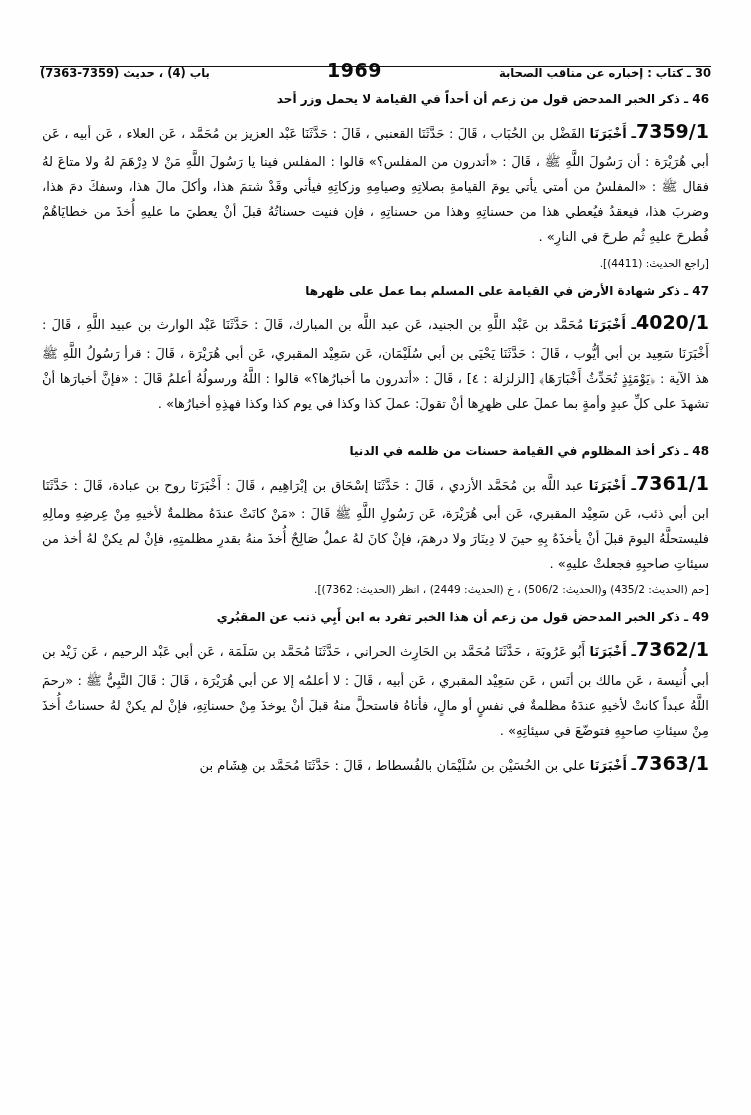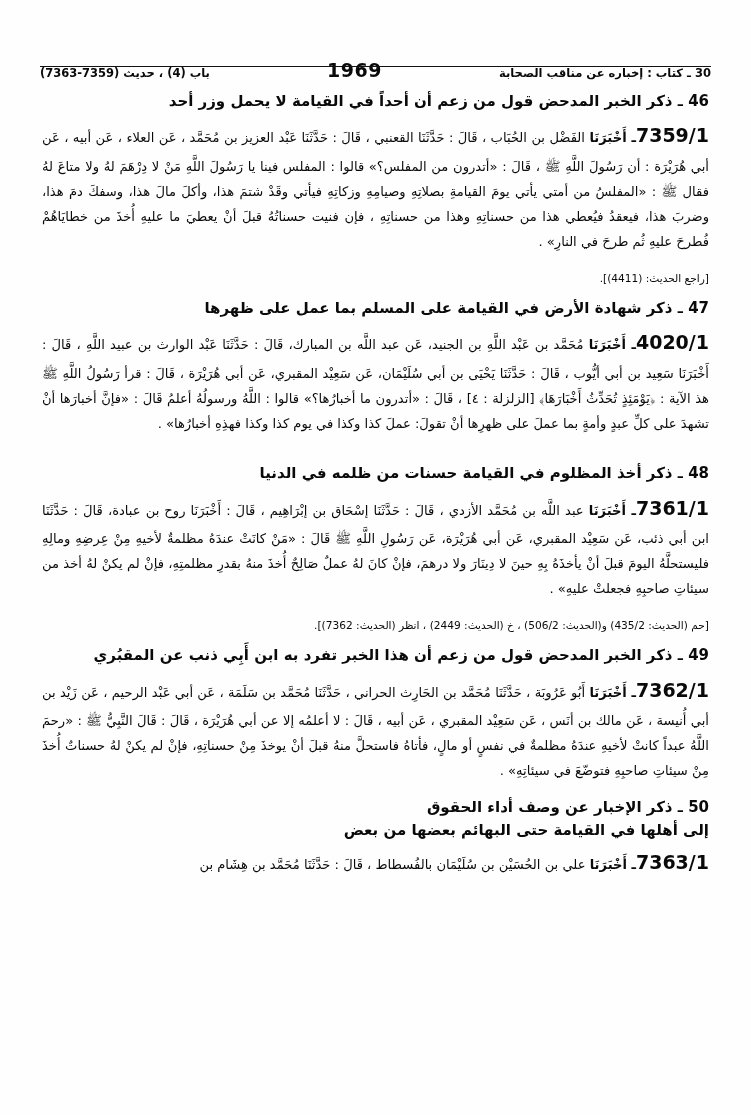--- a/index.html
+++ b/index.html
@@ -51,21 +51,21 @@
     position: absolute;
     top: 80px;
     right: 42px;
     left: 42px;
     direction: rtl;
     text-align: justify;
     text-align-last: right;
   }
   .section-title {
     text-align: left;
-    font-size: 15px;
+    font-size: 12px;
     font-weight: bold;
     line-height: 1.55;
     margin: 10px 0 4px 0;
     letter-spacing: 0;
   }
   .section-title.tight {
     margin-top: 12px;
     margin-bottom: 2px;
   }
   .section-title .l2 {
@@ -82,21 +82,21 @@
     font-weight: bold;
     font-size: 19px;
   }
   .akhbarana {
     font-weight: bold;
   }
   .ref {
     display: block;
     font-size: 10.6px;
     line-height: 1.7;
-    margin-top: 15px;
+    margin-top: 4px;
     text-align: center;
     direction: rtl;
   }
   .seg-title-48 {
     margin-top: 26px;
   }
   .lastline {
     font-size: 13.1px;
     line-height: 1.9;
   }
@@ -134,23 +134,19 @@
       <span>عبد اللَّه بن مُحَمَّد الأزدي ، قَالَ : حَدَّثَنَا إسْحَاق بن إبْرَاهِيم ، قَالَ : أَخْبَرَنَا روح بن عبادة، قَالَ : حَدَّثَنَا ابن أبي ذئب، عَن سَعِيْد المقبري، عَن أبي هُرَيْرَة، عَن رَسُولِ اللَّهِ ﷺ قَالَ : «مَنْ كانَتْ عندَهُ مظلمةٌ لأخيهِ مِنْ عِرضِهِ ومالِهِ فليستحلَّهُ اليومَ قبلَ أنْ يأخذَهُ بِهِ حينَ لا دِينَارَ ولا درهمَ، فإنْ كانَ لهُ عملٌ صَالِحٌ أُخذَ منهُ بقدرِ مظلمتِهِ، فإنْ لم يكنْ لهُ أخذ من سيئاتِ صاحبِهِ فجعلتْ عليهِ» .</span>
     </p>
     <span class="ref">[حم (الحديث: 435/2) و(الحديث: 506/2) ، خ (الحديث: 2449) ، انظر (الحديث: 7362)].</span>
 
     <div class="section-title">49 ـ ذكر الخبر المدحض قول من زعم أن هذا الخبر تفرد به ابن أَبِي ذنب عن المقبُري</div>
     <p class="hadith">
       <span class="num">7362/1</span><span class="akhbarana">ـ أَخْبَرَنَا</span>
       <span>أَبُو عَرُوبَة ، حَدَّثَنَا مُحَمَّد بن الحَارِث الحراني ، حَدَّثَنَا مُحَمَّد بن سَلَمَة ، عَن أبي عَبْد الرحيم ، عَن زَيْد بن أبي أُنيسة ، عَن مالك بن أنَس ، عَن سَعِيْد المقبري ، عَن أبيه ، قَالَ : لا أعلمُه إلا عن أبي هُرَيْرَة ، قَالَ : قَالَ النَّبِيُّ ﷺ : «رحمَ اللَّهُ عبداً كانتْ لأخيهِ عندَهُ مظلمةٌ في نفسٍ أو مالٍ، فأتاهُ فاستحلَّ منهُ قبلَ أنْ يوخذَ مِنْ حسناتِهِ، فإنْ لم يكنْ لهُ حسناتٌ أُخذَ مِنْ سيئاتِ صاحبِهِ فتوضّعَ في سيئاتِهِ» .</span>
     </p>
 
-    <div class="section-title tight">
-      <span>50 ـ ذكر الإخبار عن وصف أداء الحقوق</span>
-      <span class="l2">إلى أهلها في القيامة حتى البهائم بعضها من بعض</span>
-    </div>
     <p class="hadith lastline">
       <span class="num">7363/1</span><span class="akhbarana">ـ أَخْبَرَنَا</span>
       <span>علي بن الحُسَيْن بن سُلَيْمَان بالفُسطاط ، قَالَ : حَدَّثَنَا مُحَمَّد بن هِشَام بن</span>
     </p>
 
   </div>
 </div>
 
 </body></html>

